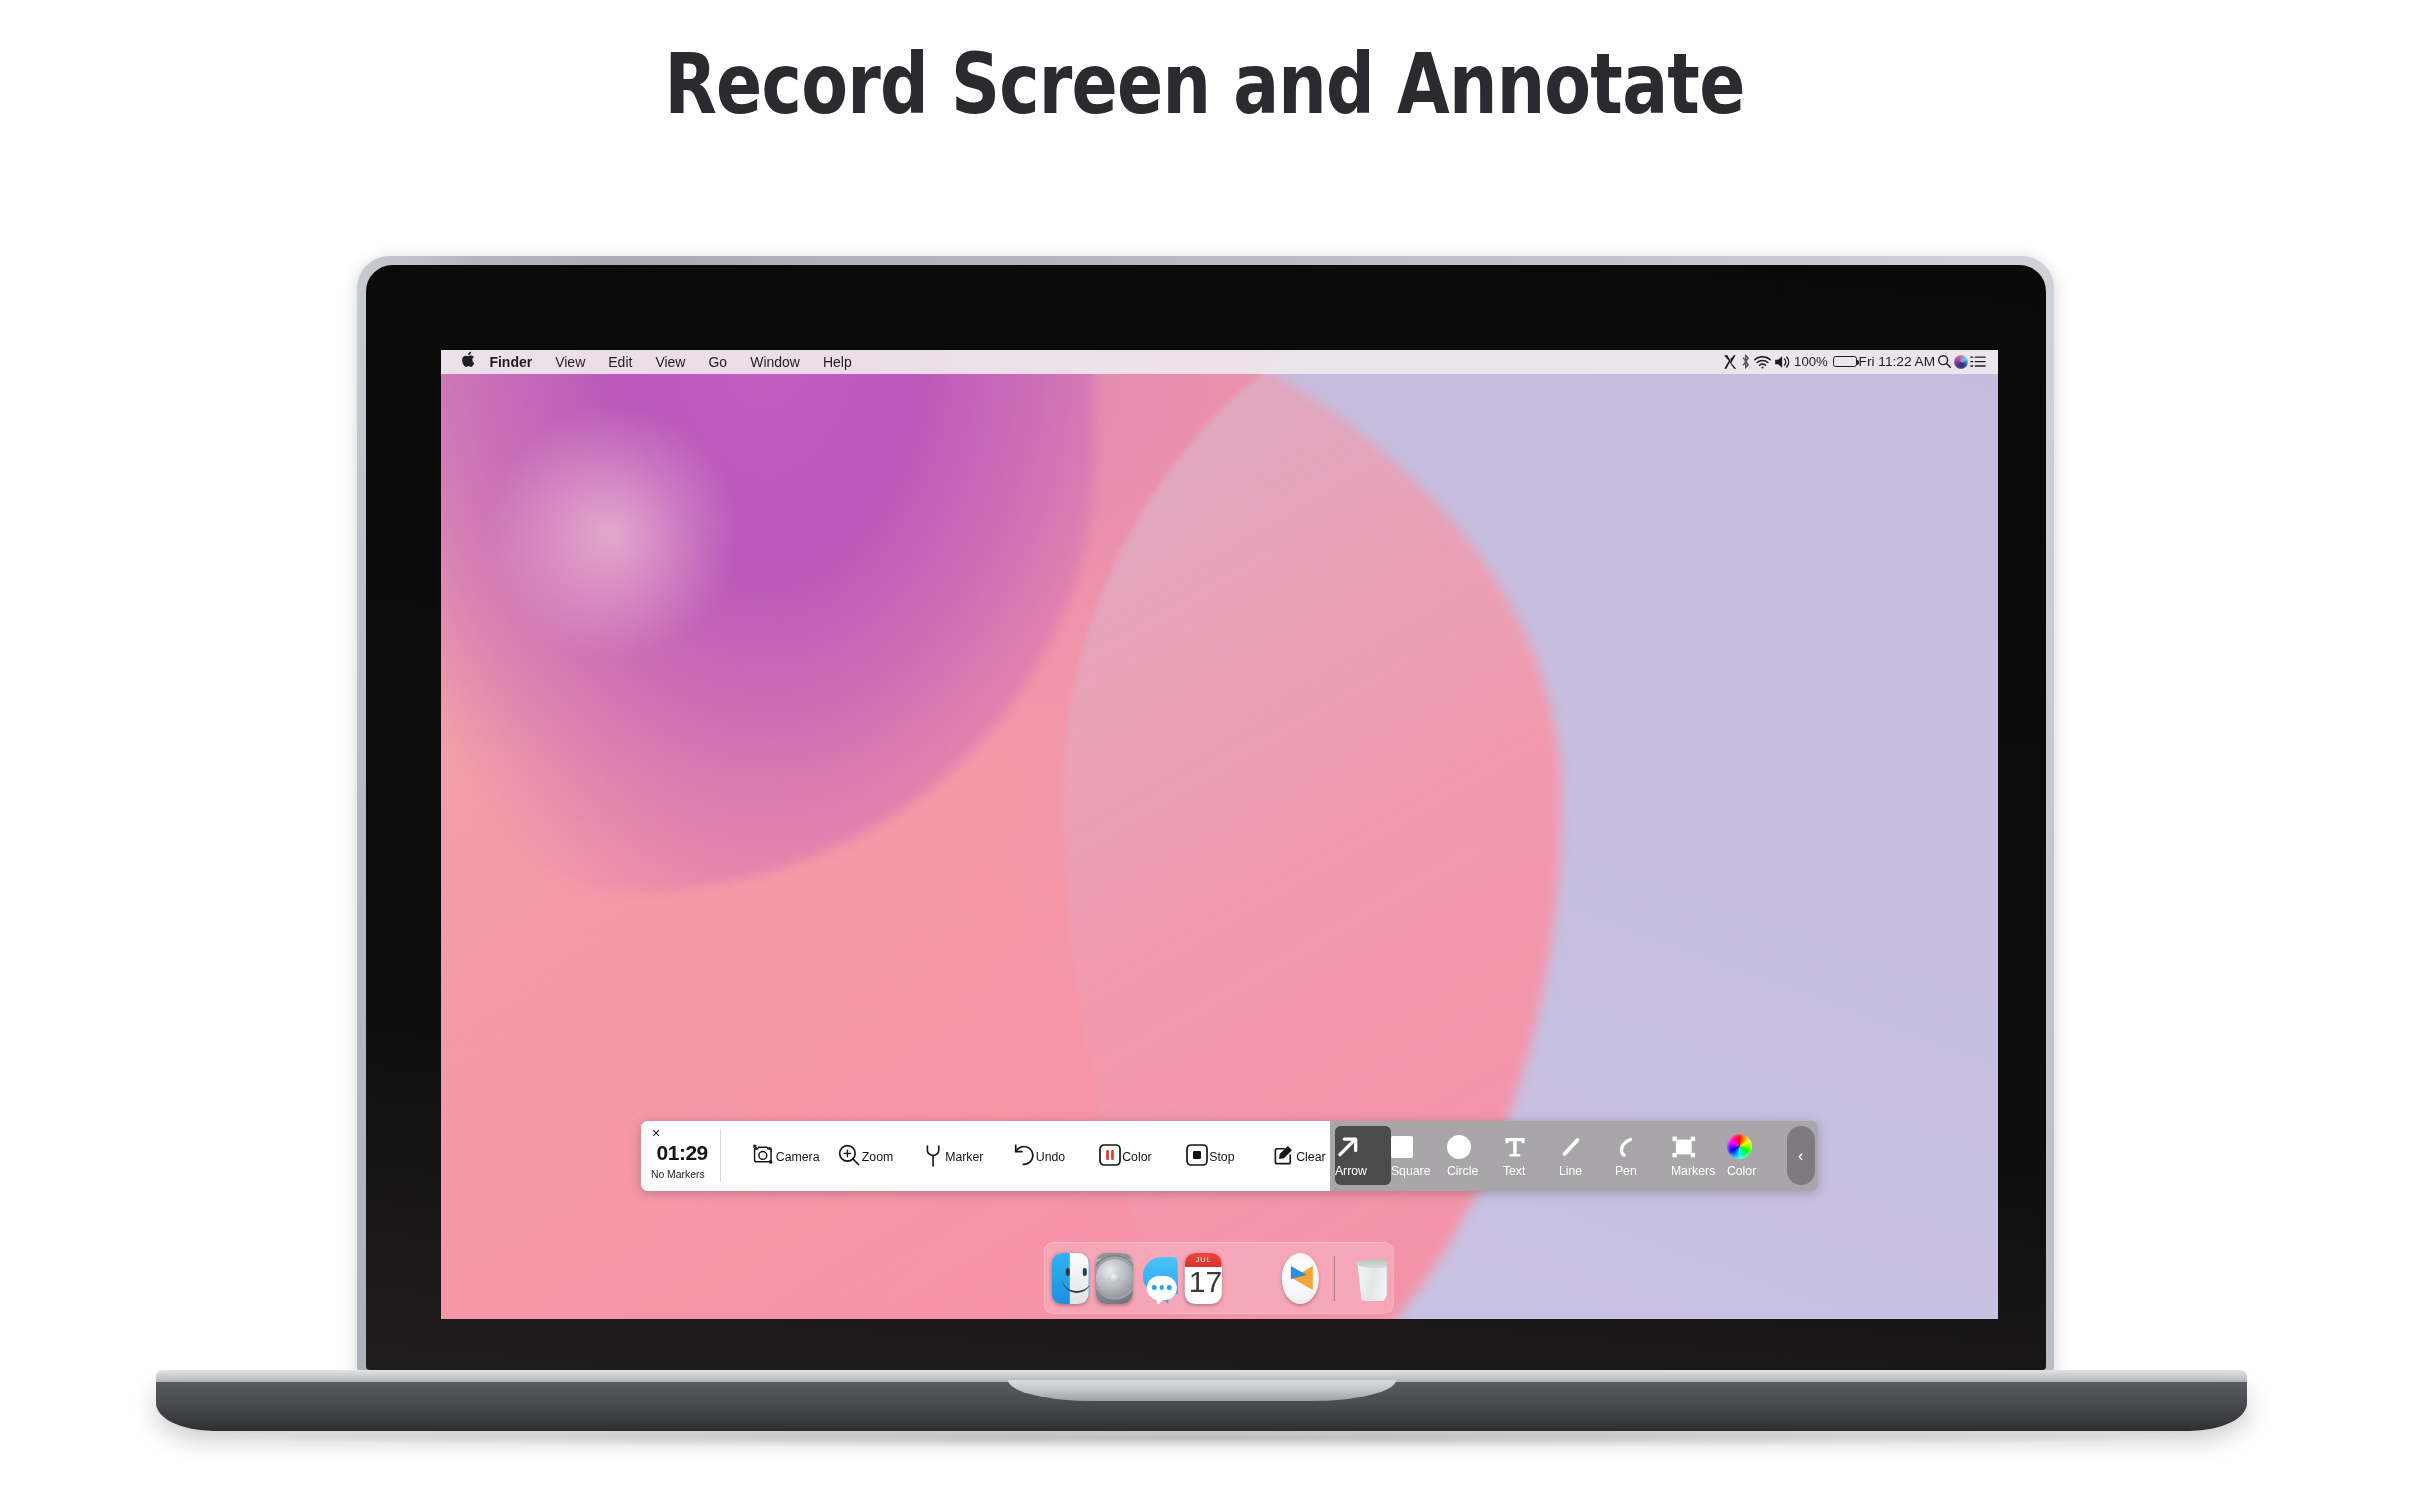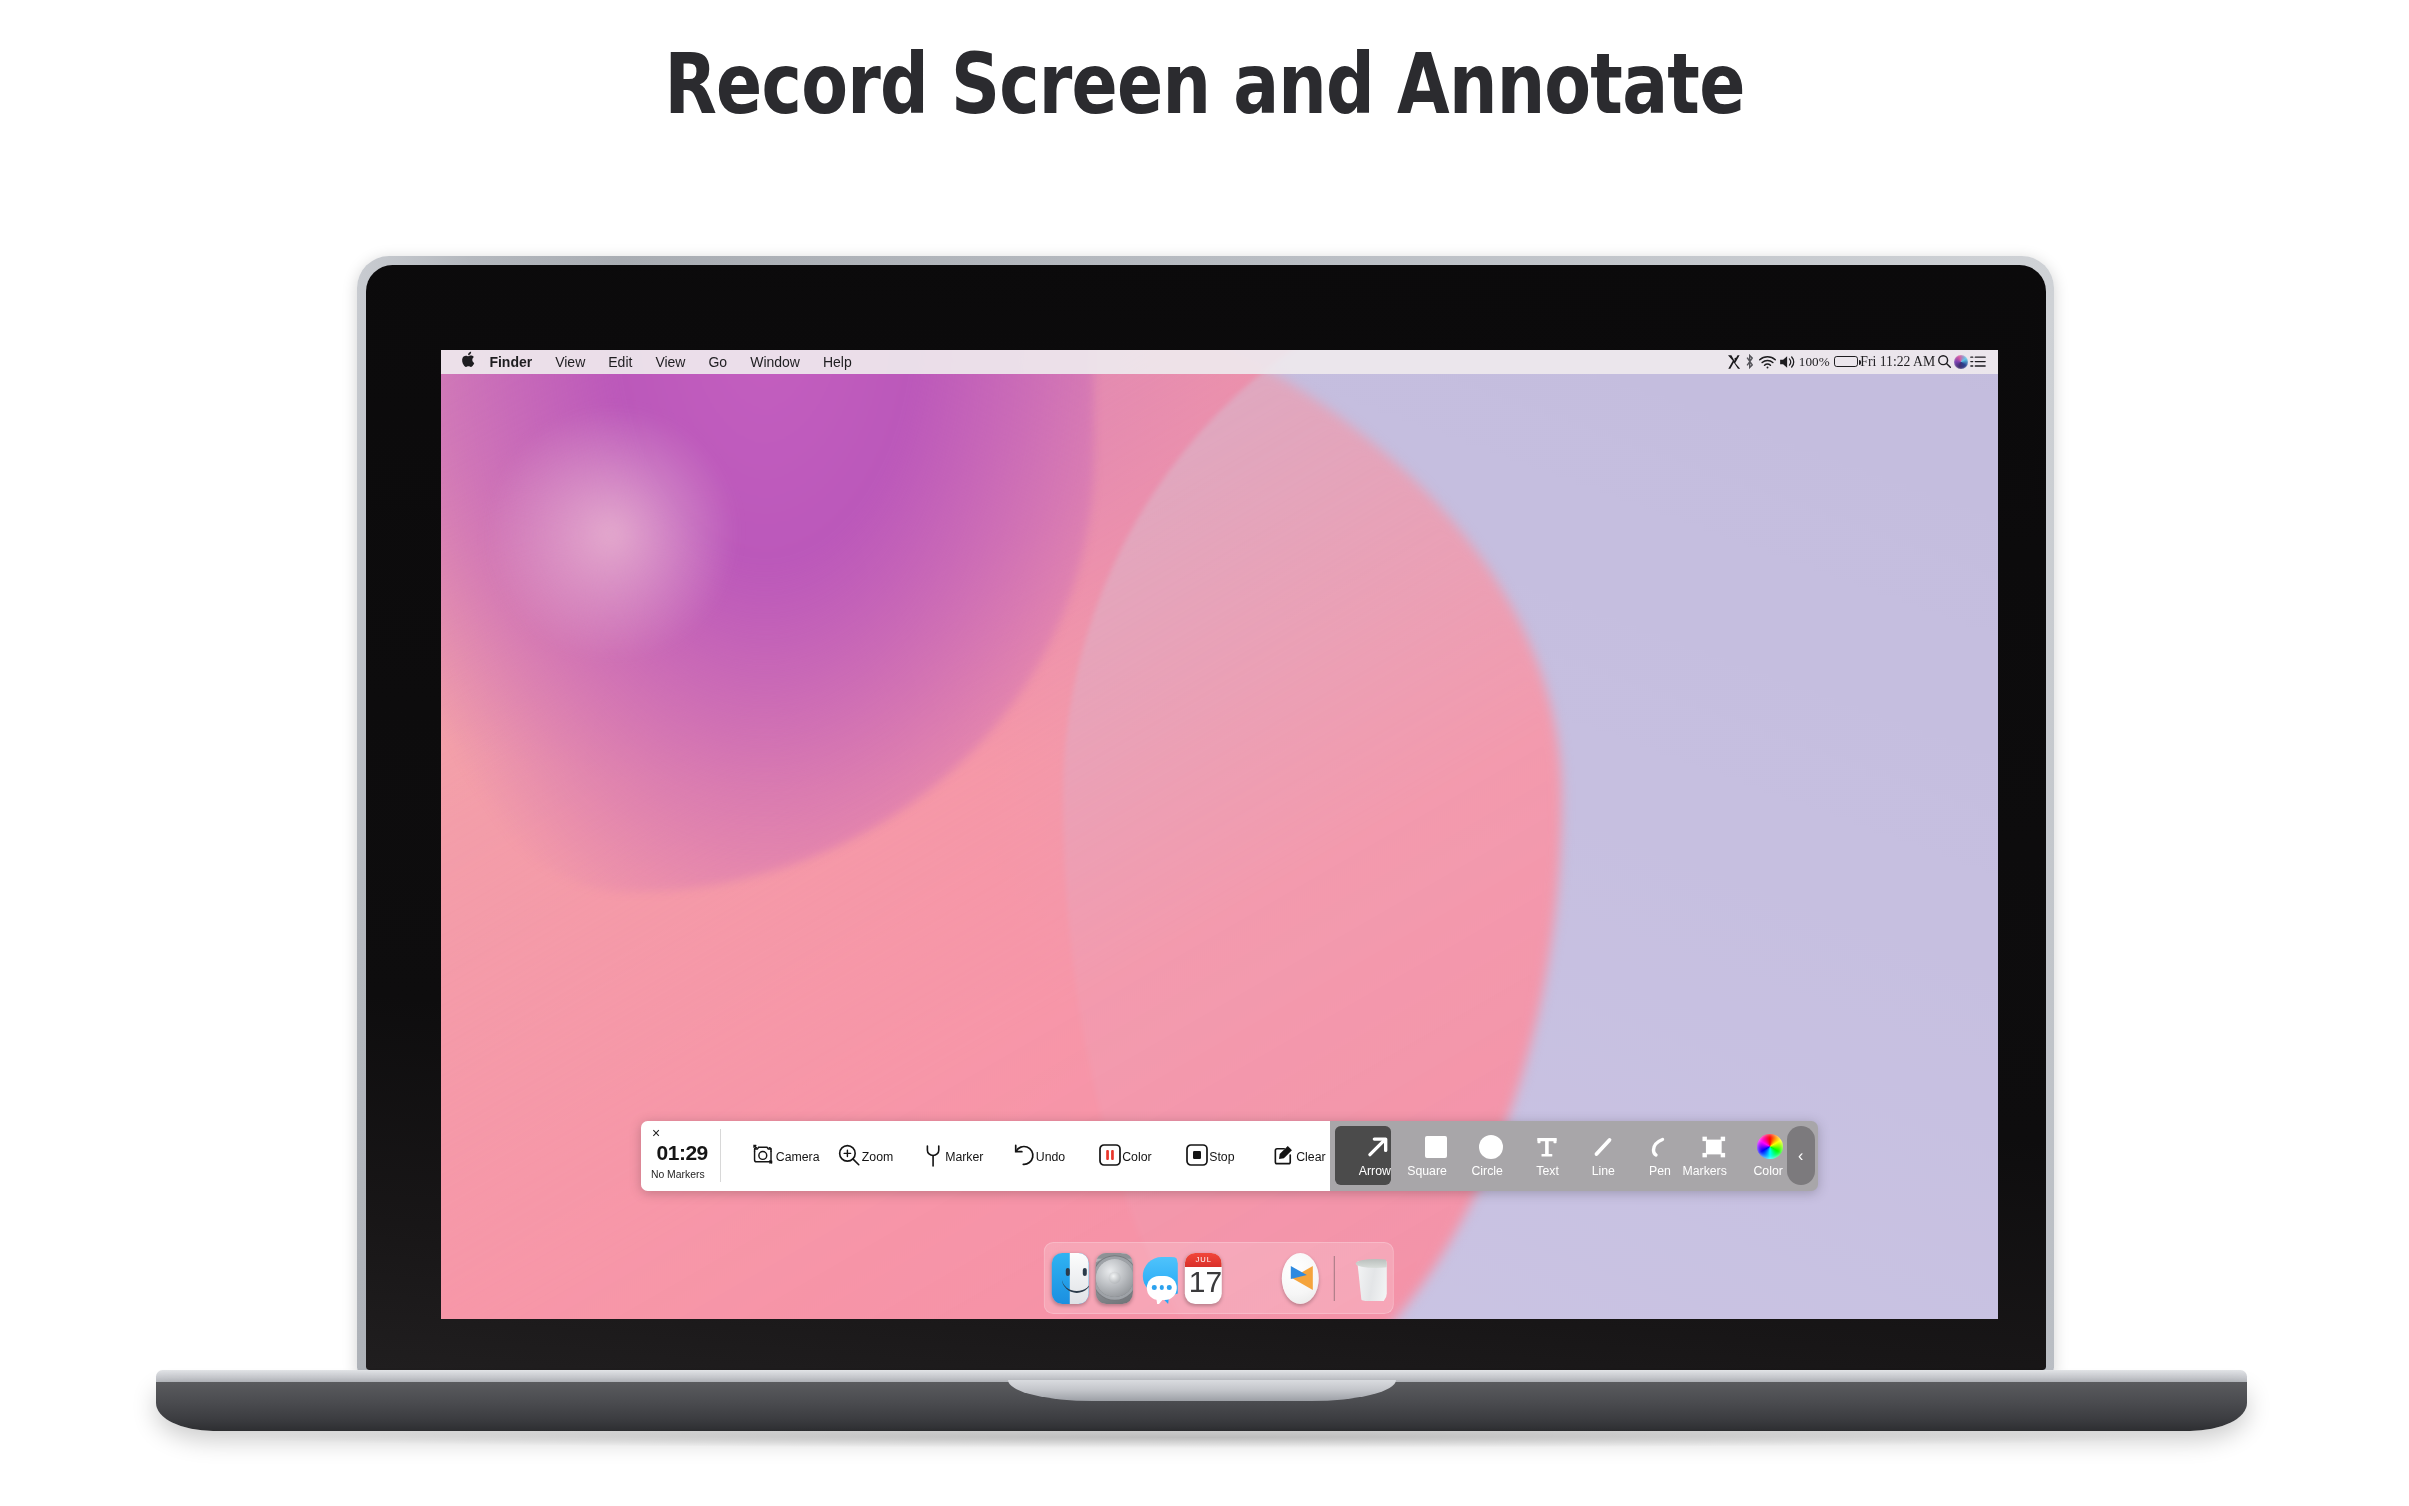--- a/index.html
+++ b/index.html
@@ -203,21 +203,20 @@
     position: relative;
     top: -0.9px;
   }
   .mb-item { margin-right: 23px; white-space: nowrap; }
   .mb-item.bold { font-weight: bold; }
   #menubar-right {
     margin-left: auto;
     display: flex;
     align-items: center;
     gap: 2px;
-    font-family: Liberation Serif, serif;
   }
   #menubar-right .mb-stat { display: flex; align-items: center; }
   .batt-pct { font-size: 13.2px; margin-right: 4.7px; }
   .batt-body {
     width: 24px; height: 11.4px;
     border: 1.5px solid #1e1d20;
     border-radius: 2.8px;
     position: relative;
     padding: 1.3px;
     box-sizing: border-box;
@@ -439,21 +438,21 @@
     border-radius: 0 6.6px 6.6px 0;
     display: flex;
     align-items: center;
     padding: 0 3.8px 0 4.7px;
   }
   .tool-btn {
     width: 56px;
     height: 59px;
     display: flex;
     flex-direction: column;
-    align-items: flex-end;
+    align-items: flex-start;
     justify-content: center;
     color: #ffffff;
     border-radius: 5.7px;
     cursor: default;
   }
   .tool-btn.active { background: #4b4b4b; }
   .tool-btn .tool-ico { height: 28px; display: flex; align-items: center; justify-content: center; }
   .tool-btn .tool-lbl { font-size: 12.3px; margin-top: 3.8px; }
   #tb-collapse {
     width: 28px; height: 59px;

